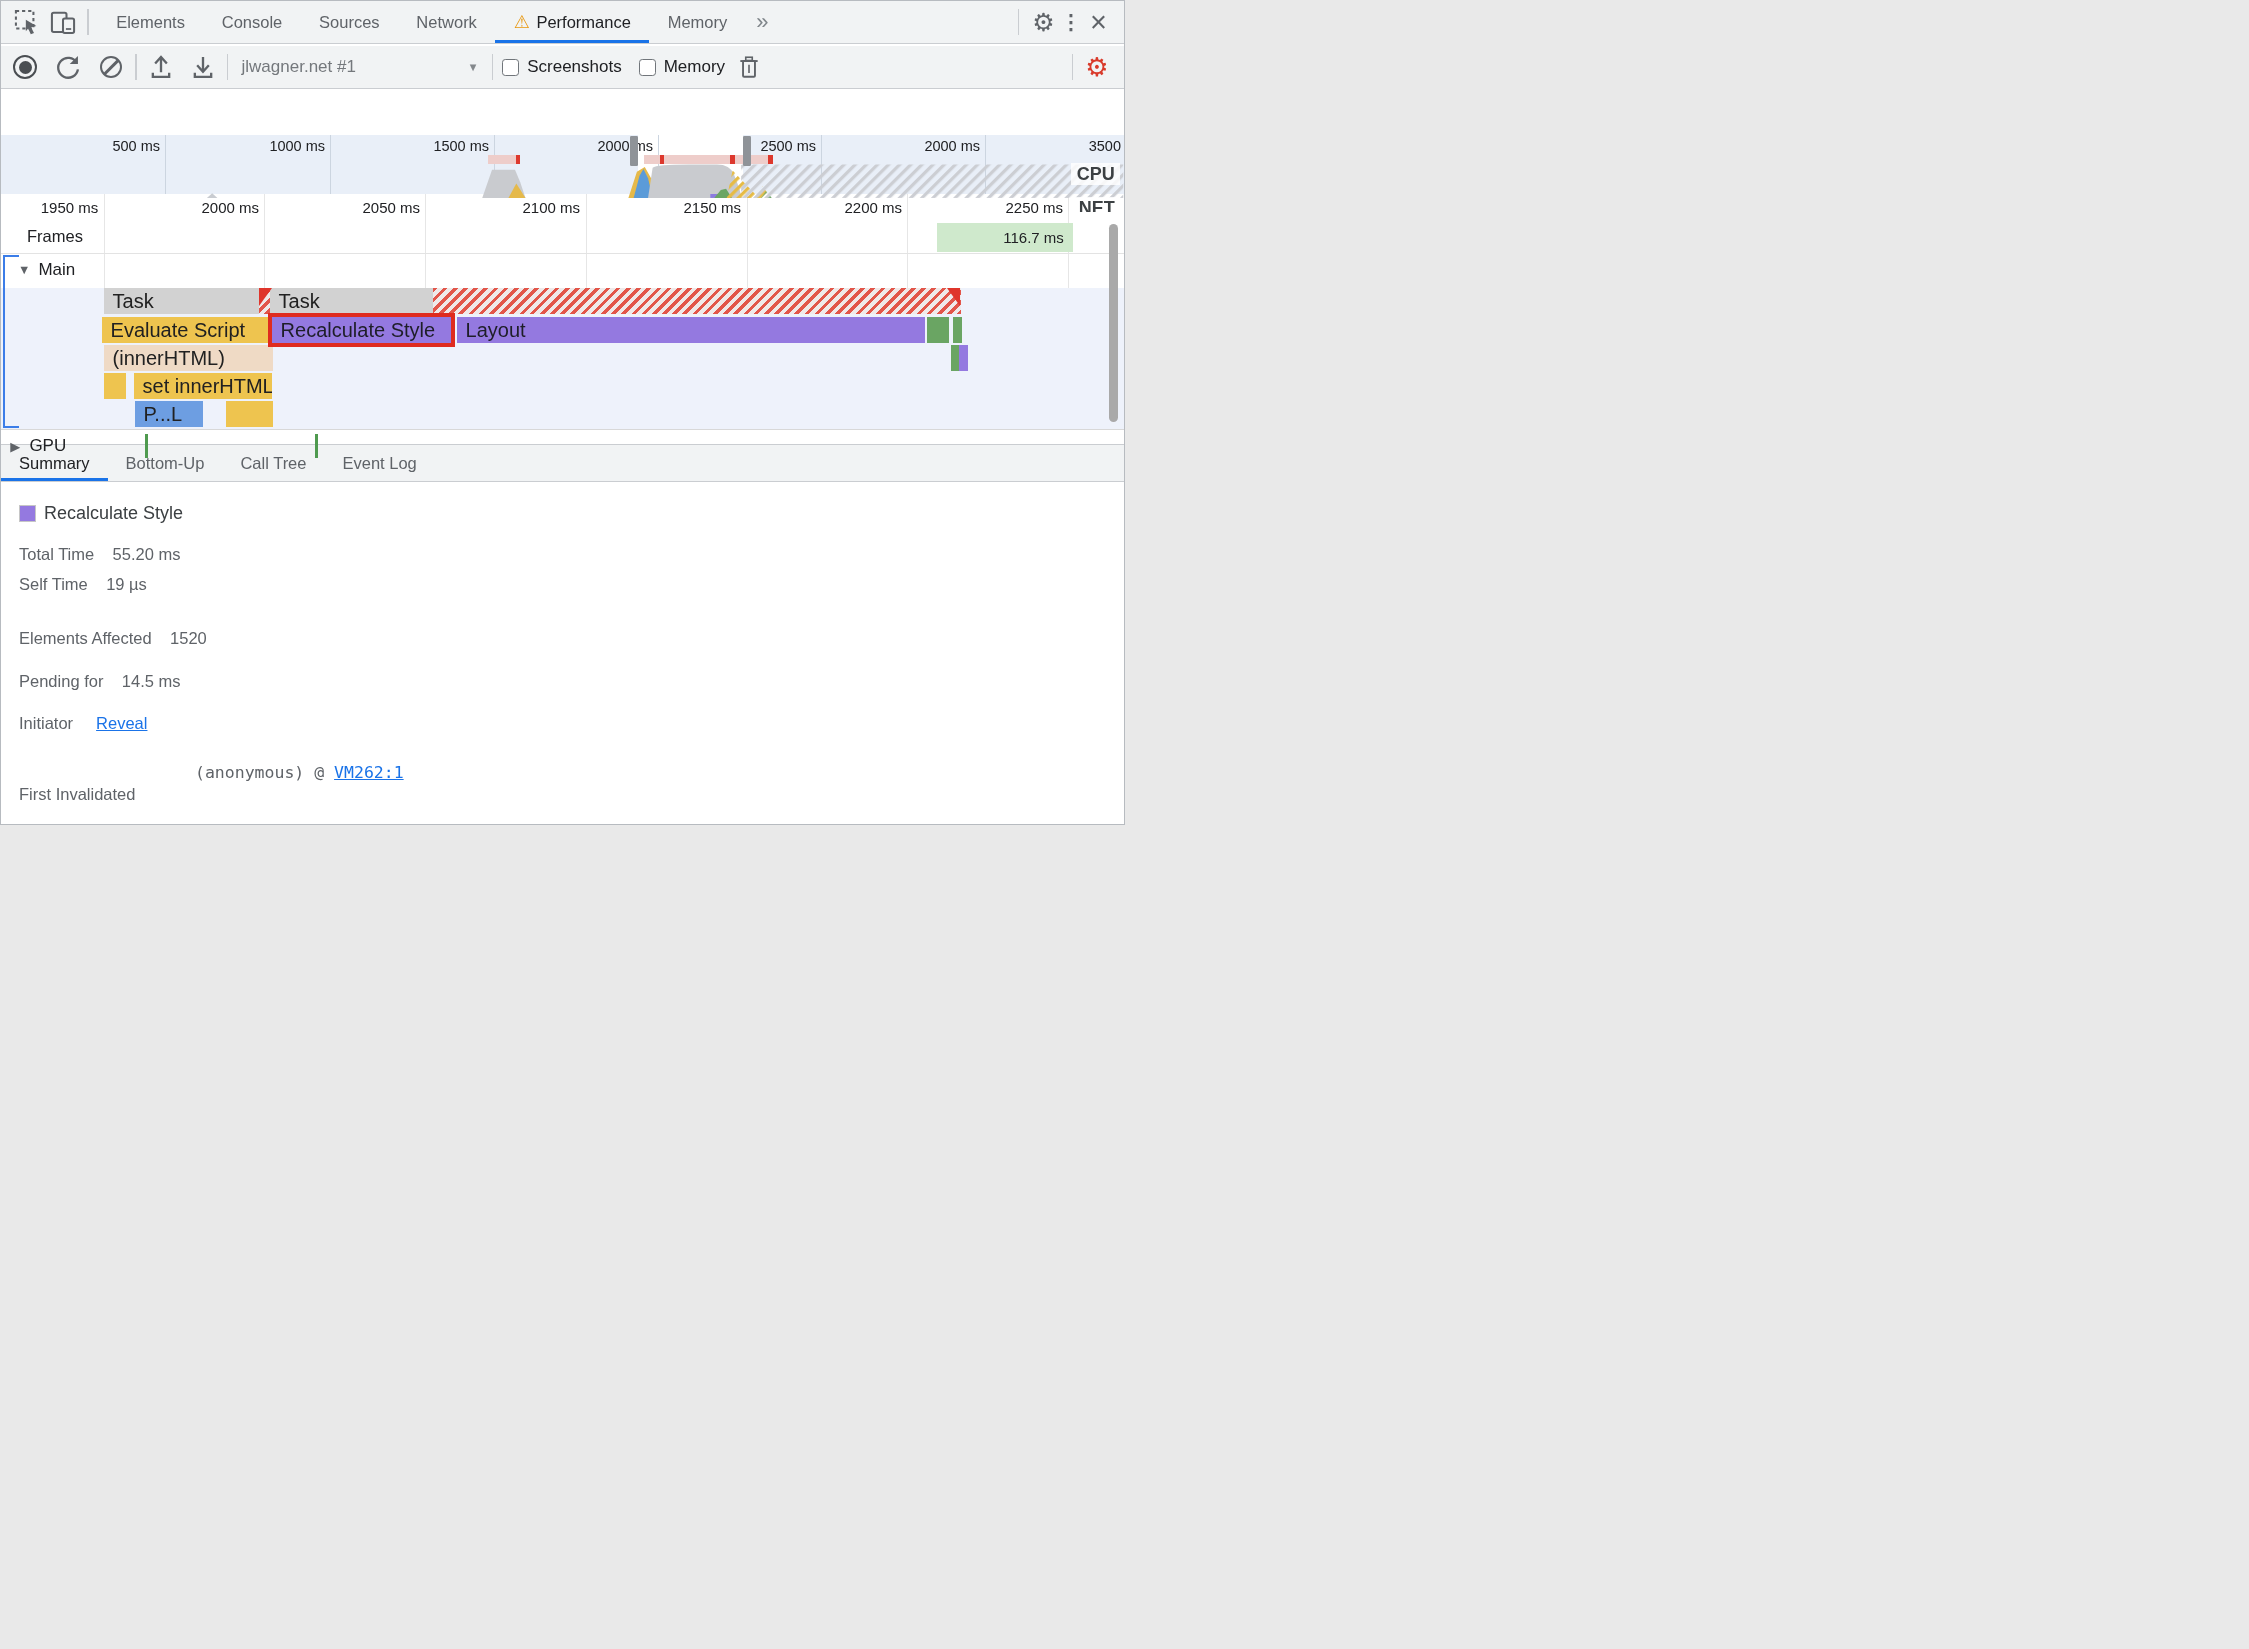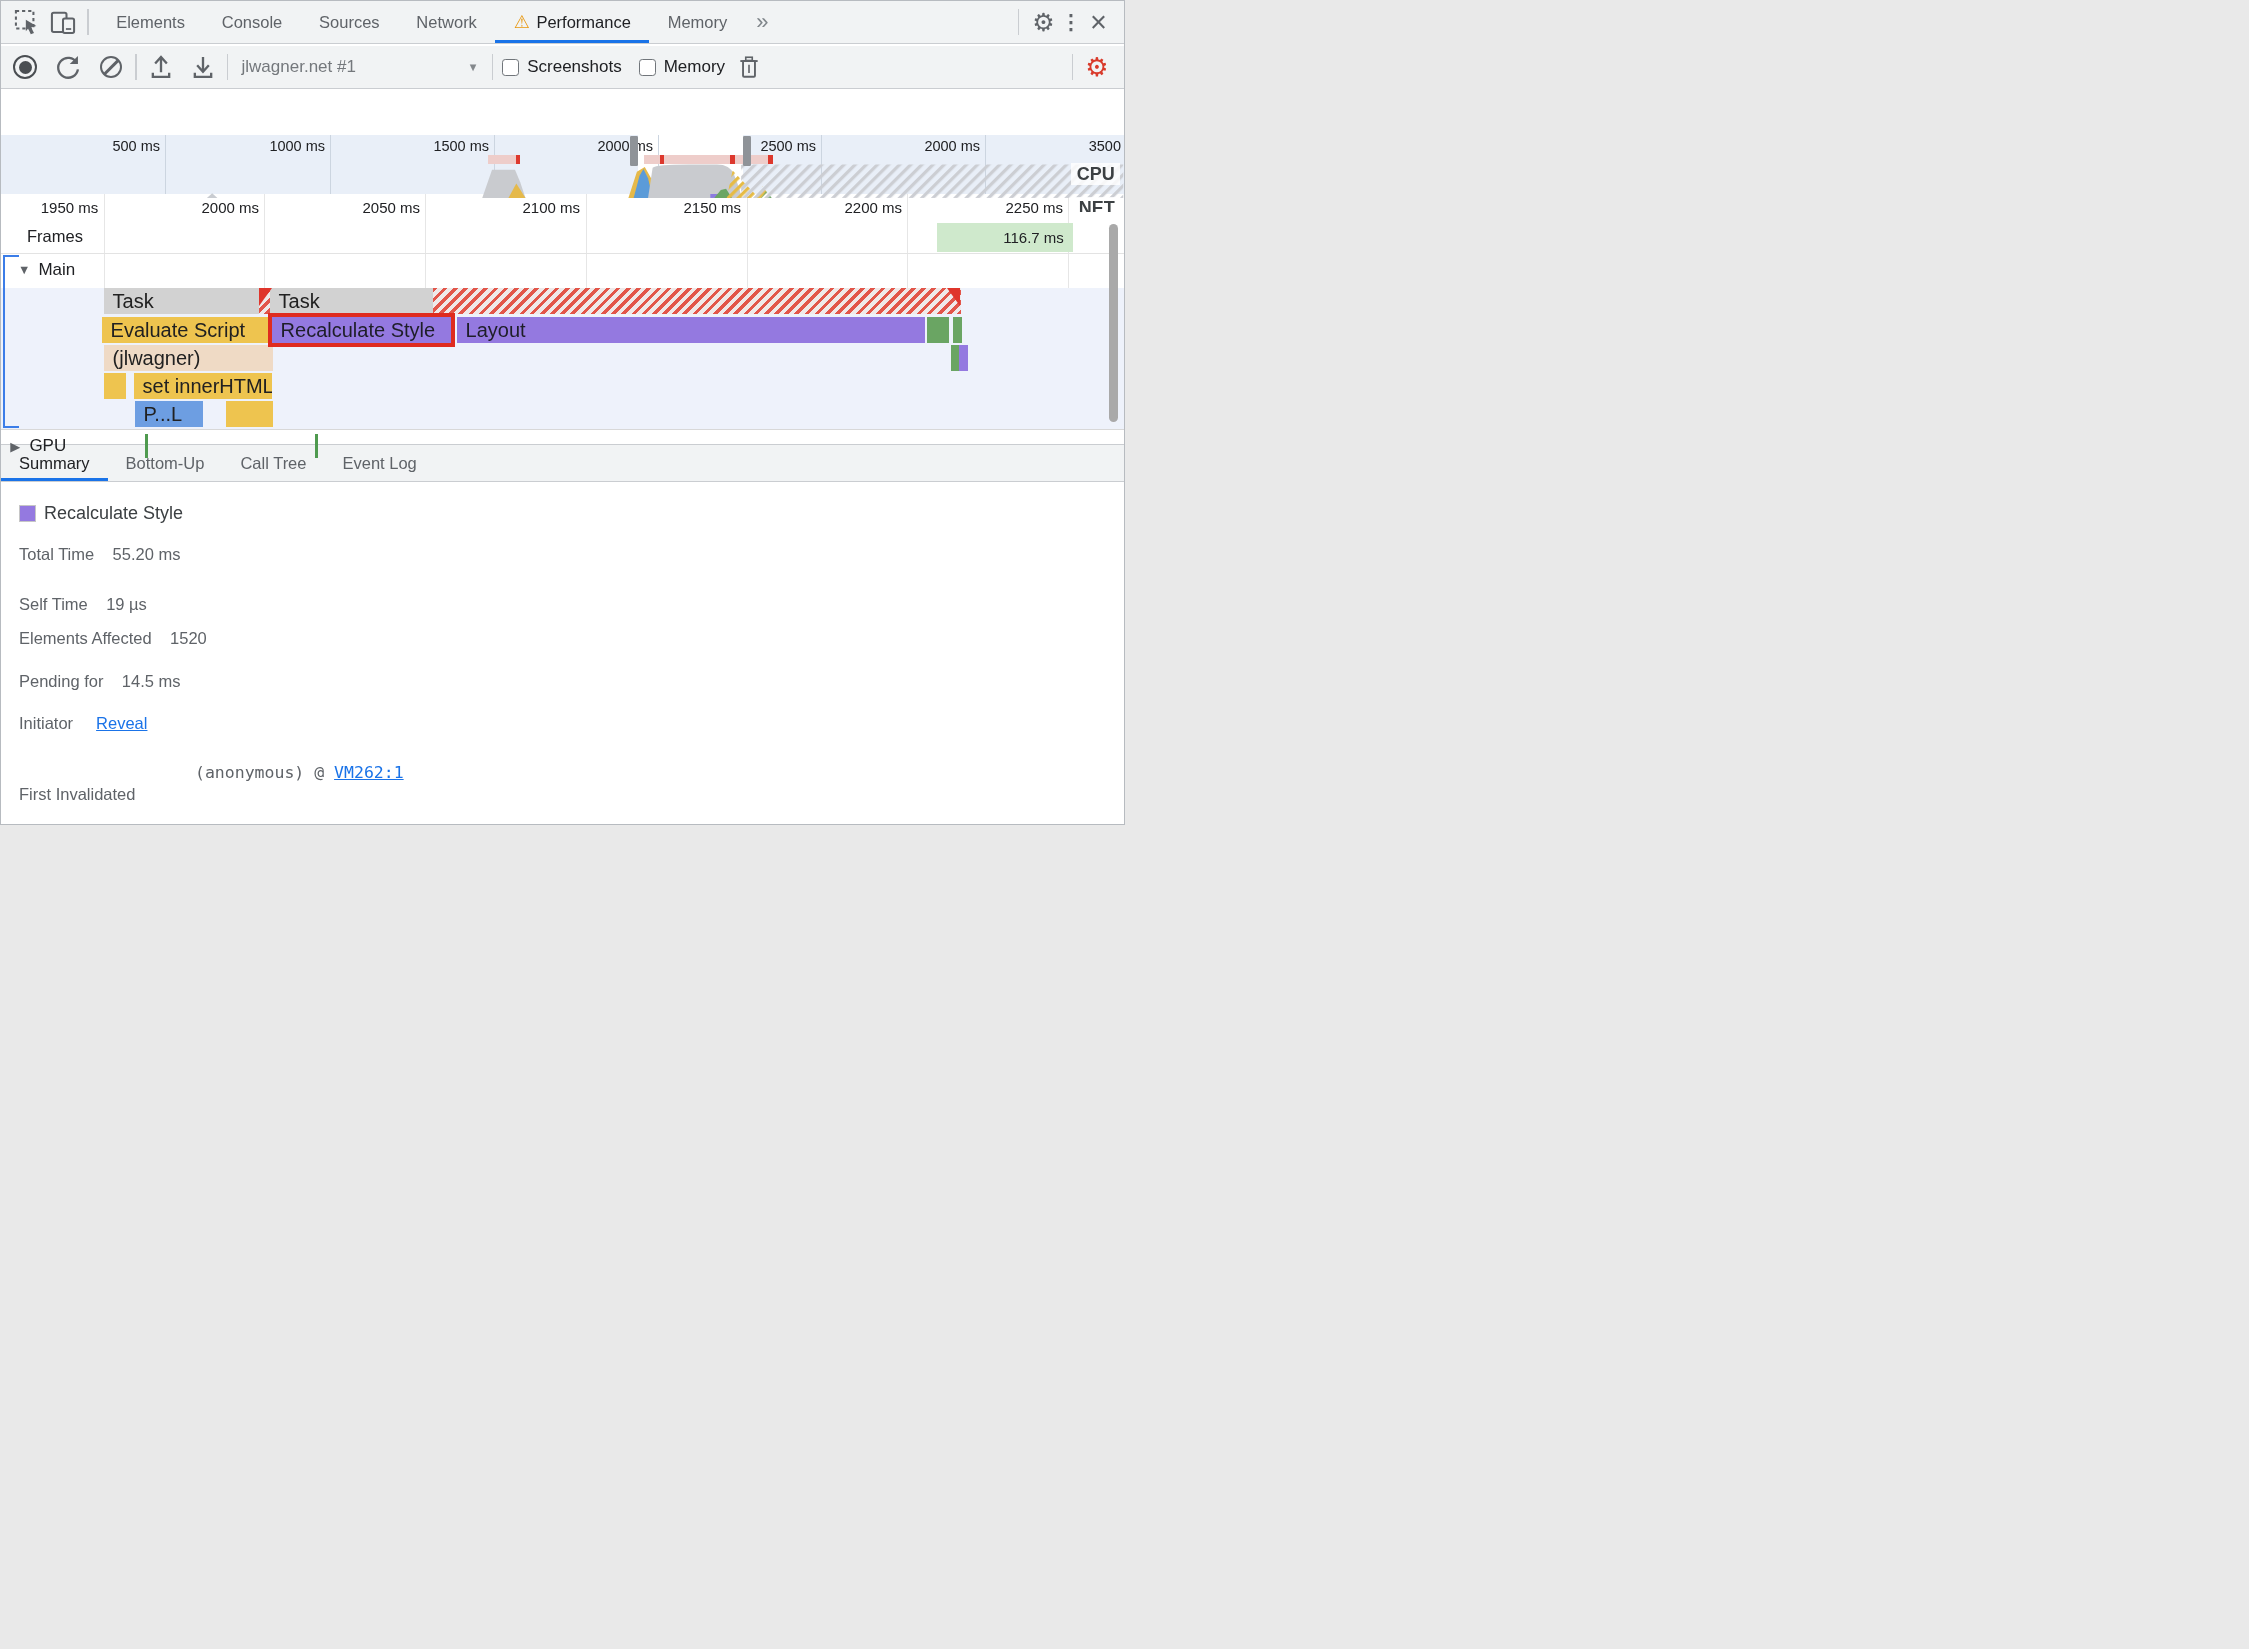--- a/index.html
+++ b/index.html
@@ -293,21 +293,21 @@
         <div class="bar task-end-wedge" style="left: 258px; width: 12px; top: 94px;"></div>
         <div class="tri-red-l" style="left: 258px; top: 94px;"></div>
         <div class="bar task" style="left: 269px; width: 163px; top: 94px;">Task</div>
         <div class="bar task-hatch" style="left: 432px; width: 528px; top: 94px;"></div>
         <div class="tri-red-r" style="left: 946px; top: 94px;"></div>
         <div class="bar script" style="left: 101px; width: 166px; top: 123px;">Evaluate Script</div>
         <div class="bar style selected" style="left: 271px; width: 179px; top: 123px;">Recalculate Style</div>
         <div class="bar style" style="left: 456px; width: 468px; top: 123px;">Layout</div>
         <div class="bar paint" style="left: 926px; width: 22px; top: 123px;"></div>
         <div class="bar paint" style="left: 952px; width: 8px; top: 123px;"></div>
-        <div class="bar anon" style="left: 103px; width: 169px; top: 151px;">(jlwagner)</div>
+        <div class="bar anon" style="left: 103px; width: 169px; top: 151px;">(innerHTML)</div>
         <div class="bar paint" style="left: 950px; width: 3.3px; top: 151px;"></div>
         <div class="bar style" style="left: 958px; width: 2.6px; top: 151px;"></div>
         <div class="bar script" style="left: 103px; width: 22px; top: 179px;"></div>
         <div class="bar script" style="left: 133px; width: 138px; top: 179px;">set innerHTML</div>
         <div class="bar parse" style="left: 134px; width: 68px; top: 207px;">P...L</div>
         <div class="bar script" style="left: 225px; width: 47px; top: 207px;"></div>
       </div>
     <div class="gpu-row"></div>
     <div class="gpu-head">
       <span class="tri">▶</span>
@@ -327,21 +327,21 @@
       <div class="btab">Event Log</div>
     </div>
 
   <div class="summary">
     <div class="sum-title">
       <span class="swatch"></span>
       <span class="t">Recalculate Style</span>
     </div>
     <div id="srows">
         <div class="srow" style="top: 62px;"><span>Total Time</span><span class="val">55.20 ms</span></div>
-        <div class="srow" style="top: 112px;"><span>Self Time</span><span class="val">19 µs</span></div>
+        <div class="srow" style="top: 92px;"><span>Self Time</span><span class="val">19 µs</span></div>
         <div class="srow" style="top: 146px;"><span>Elements Affected</span><span class="val">1520</span></div>
         <div class="srow" style="top: 189px;"><span>Pending for</span><span class="val">14.5 ms</span></div>
       </div>
     <div class="srow" id="initiatorRow" style="top: 231px;">
       <span>Initiator</span>
       <a class="link val">Reveal</a>
     </div>
     <div class="stackline mono">
       <span>(anonymous) @ </span><a class="link mono">VM262:1</a>
     </div>

